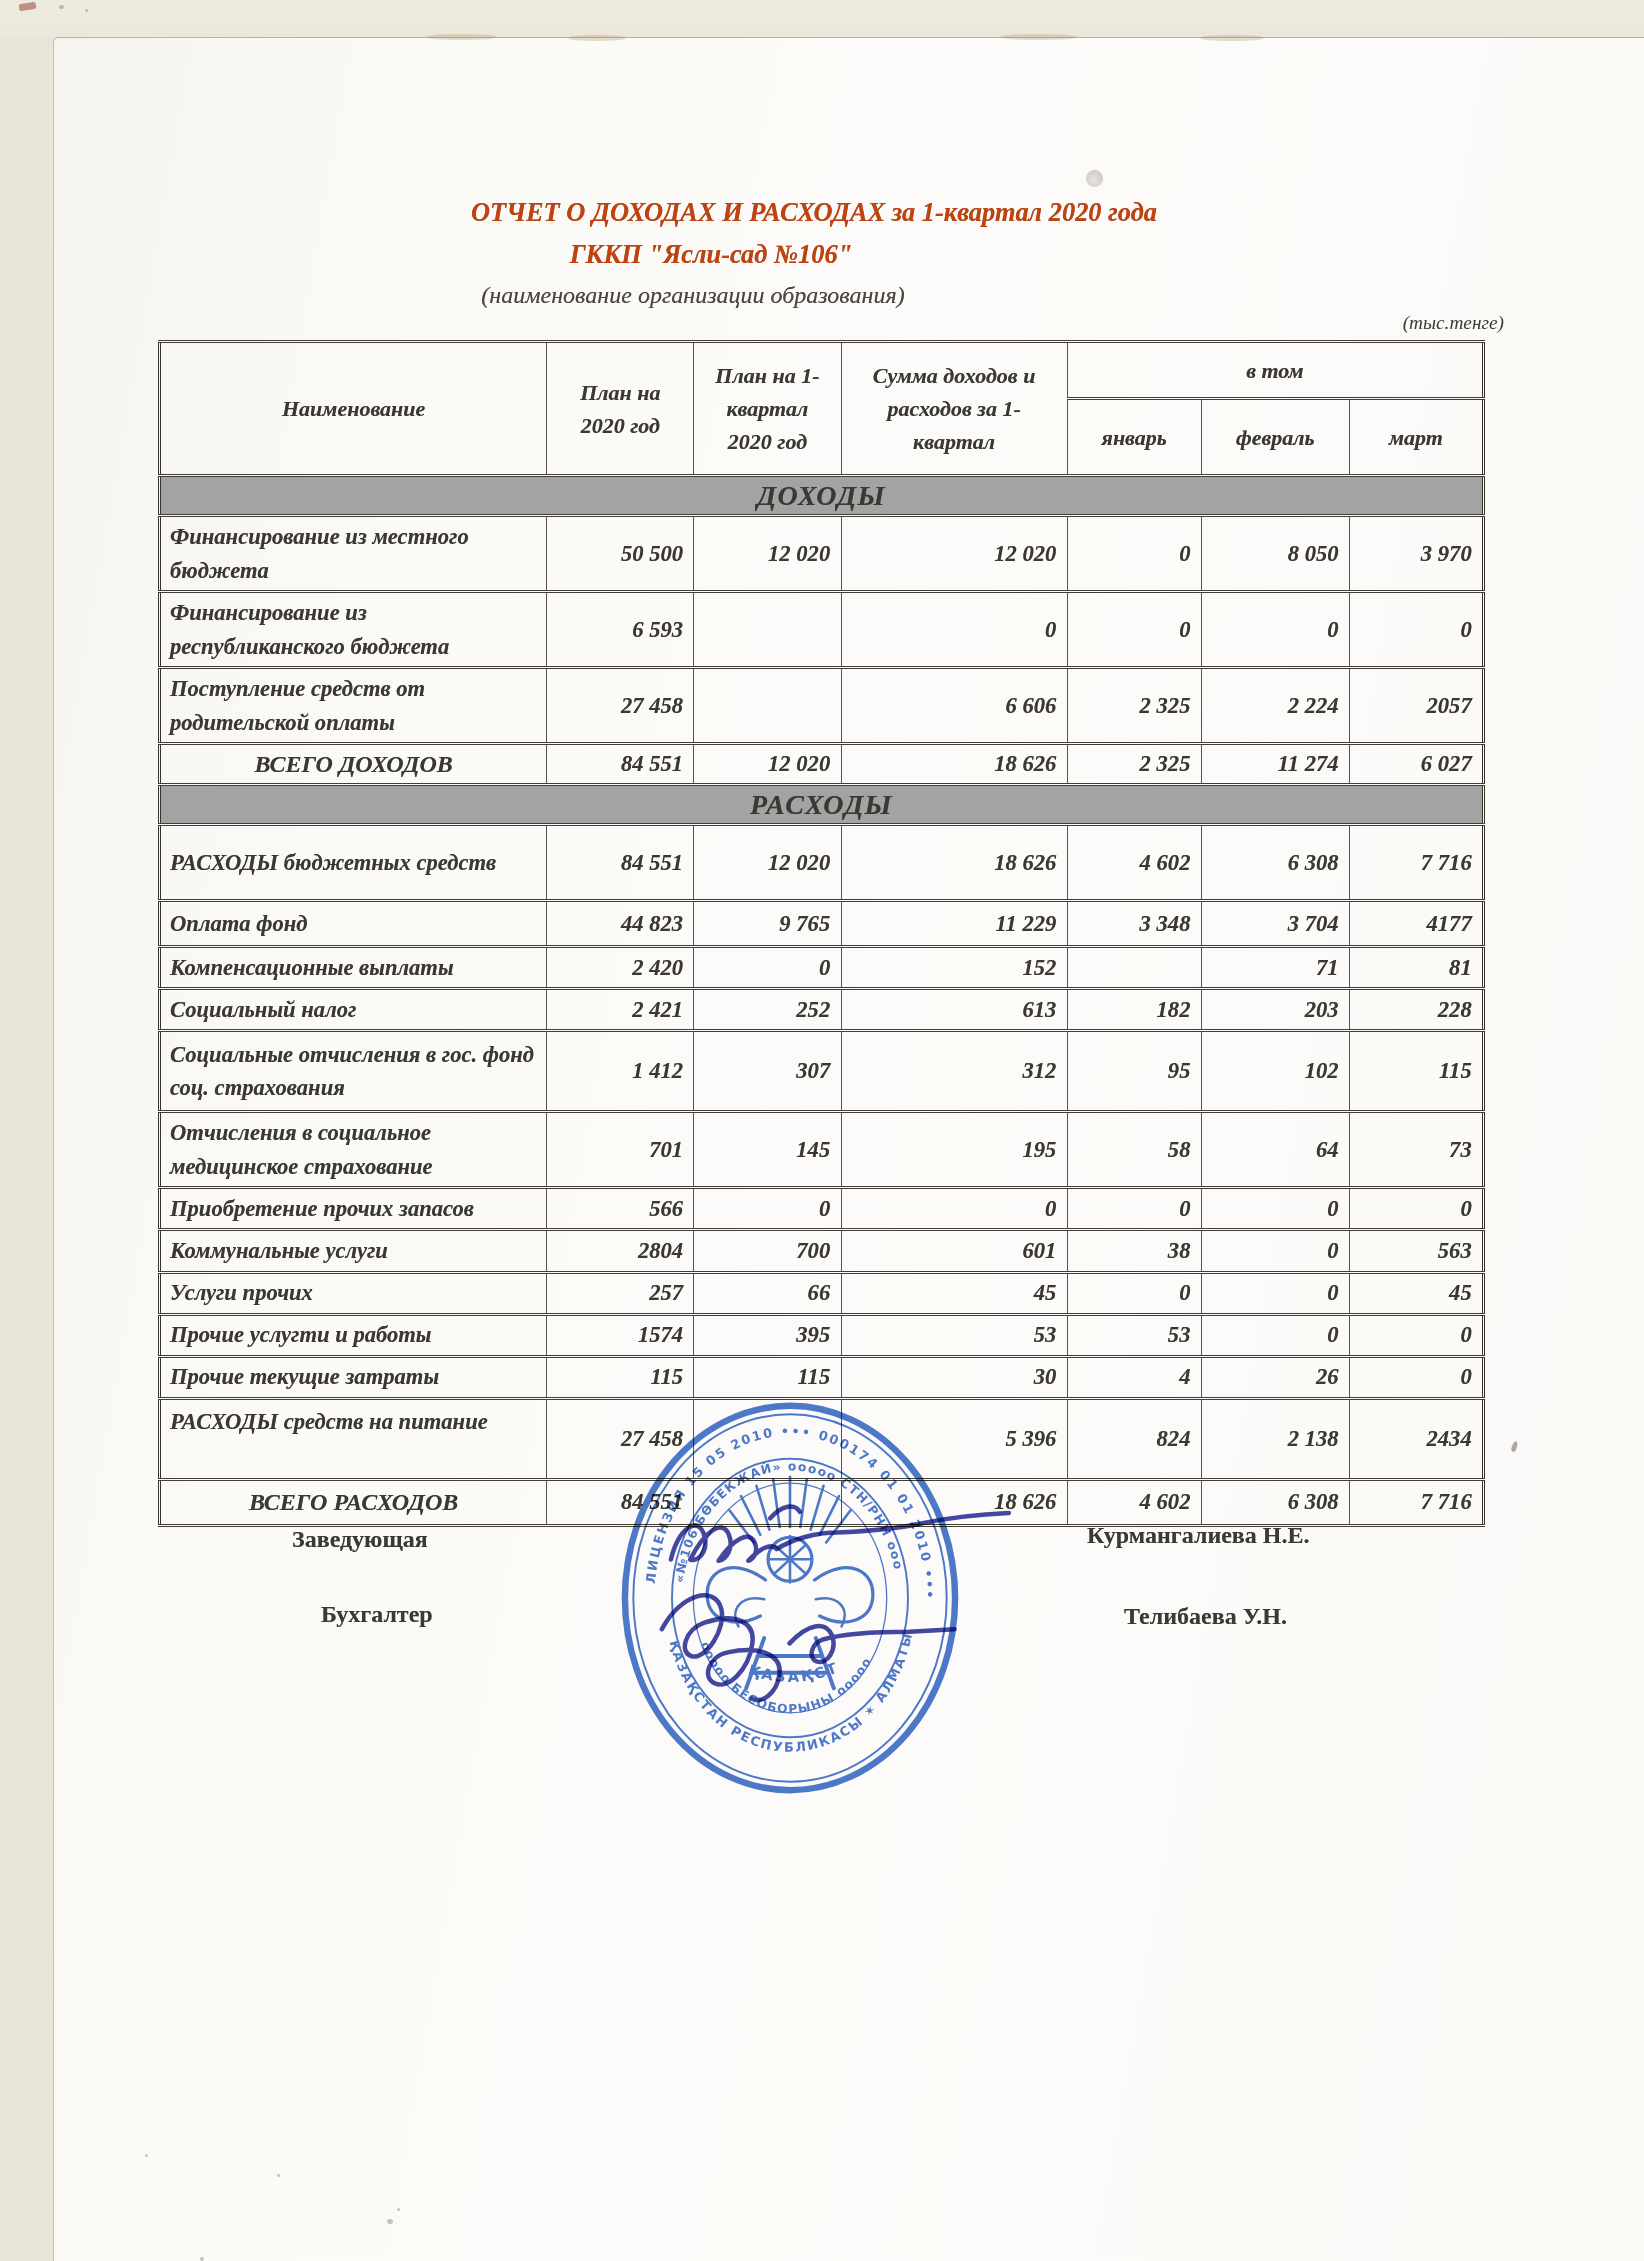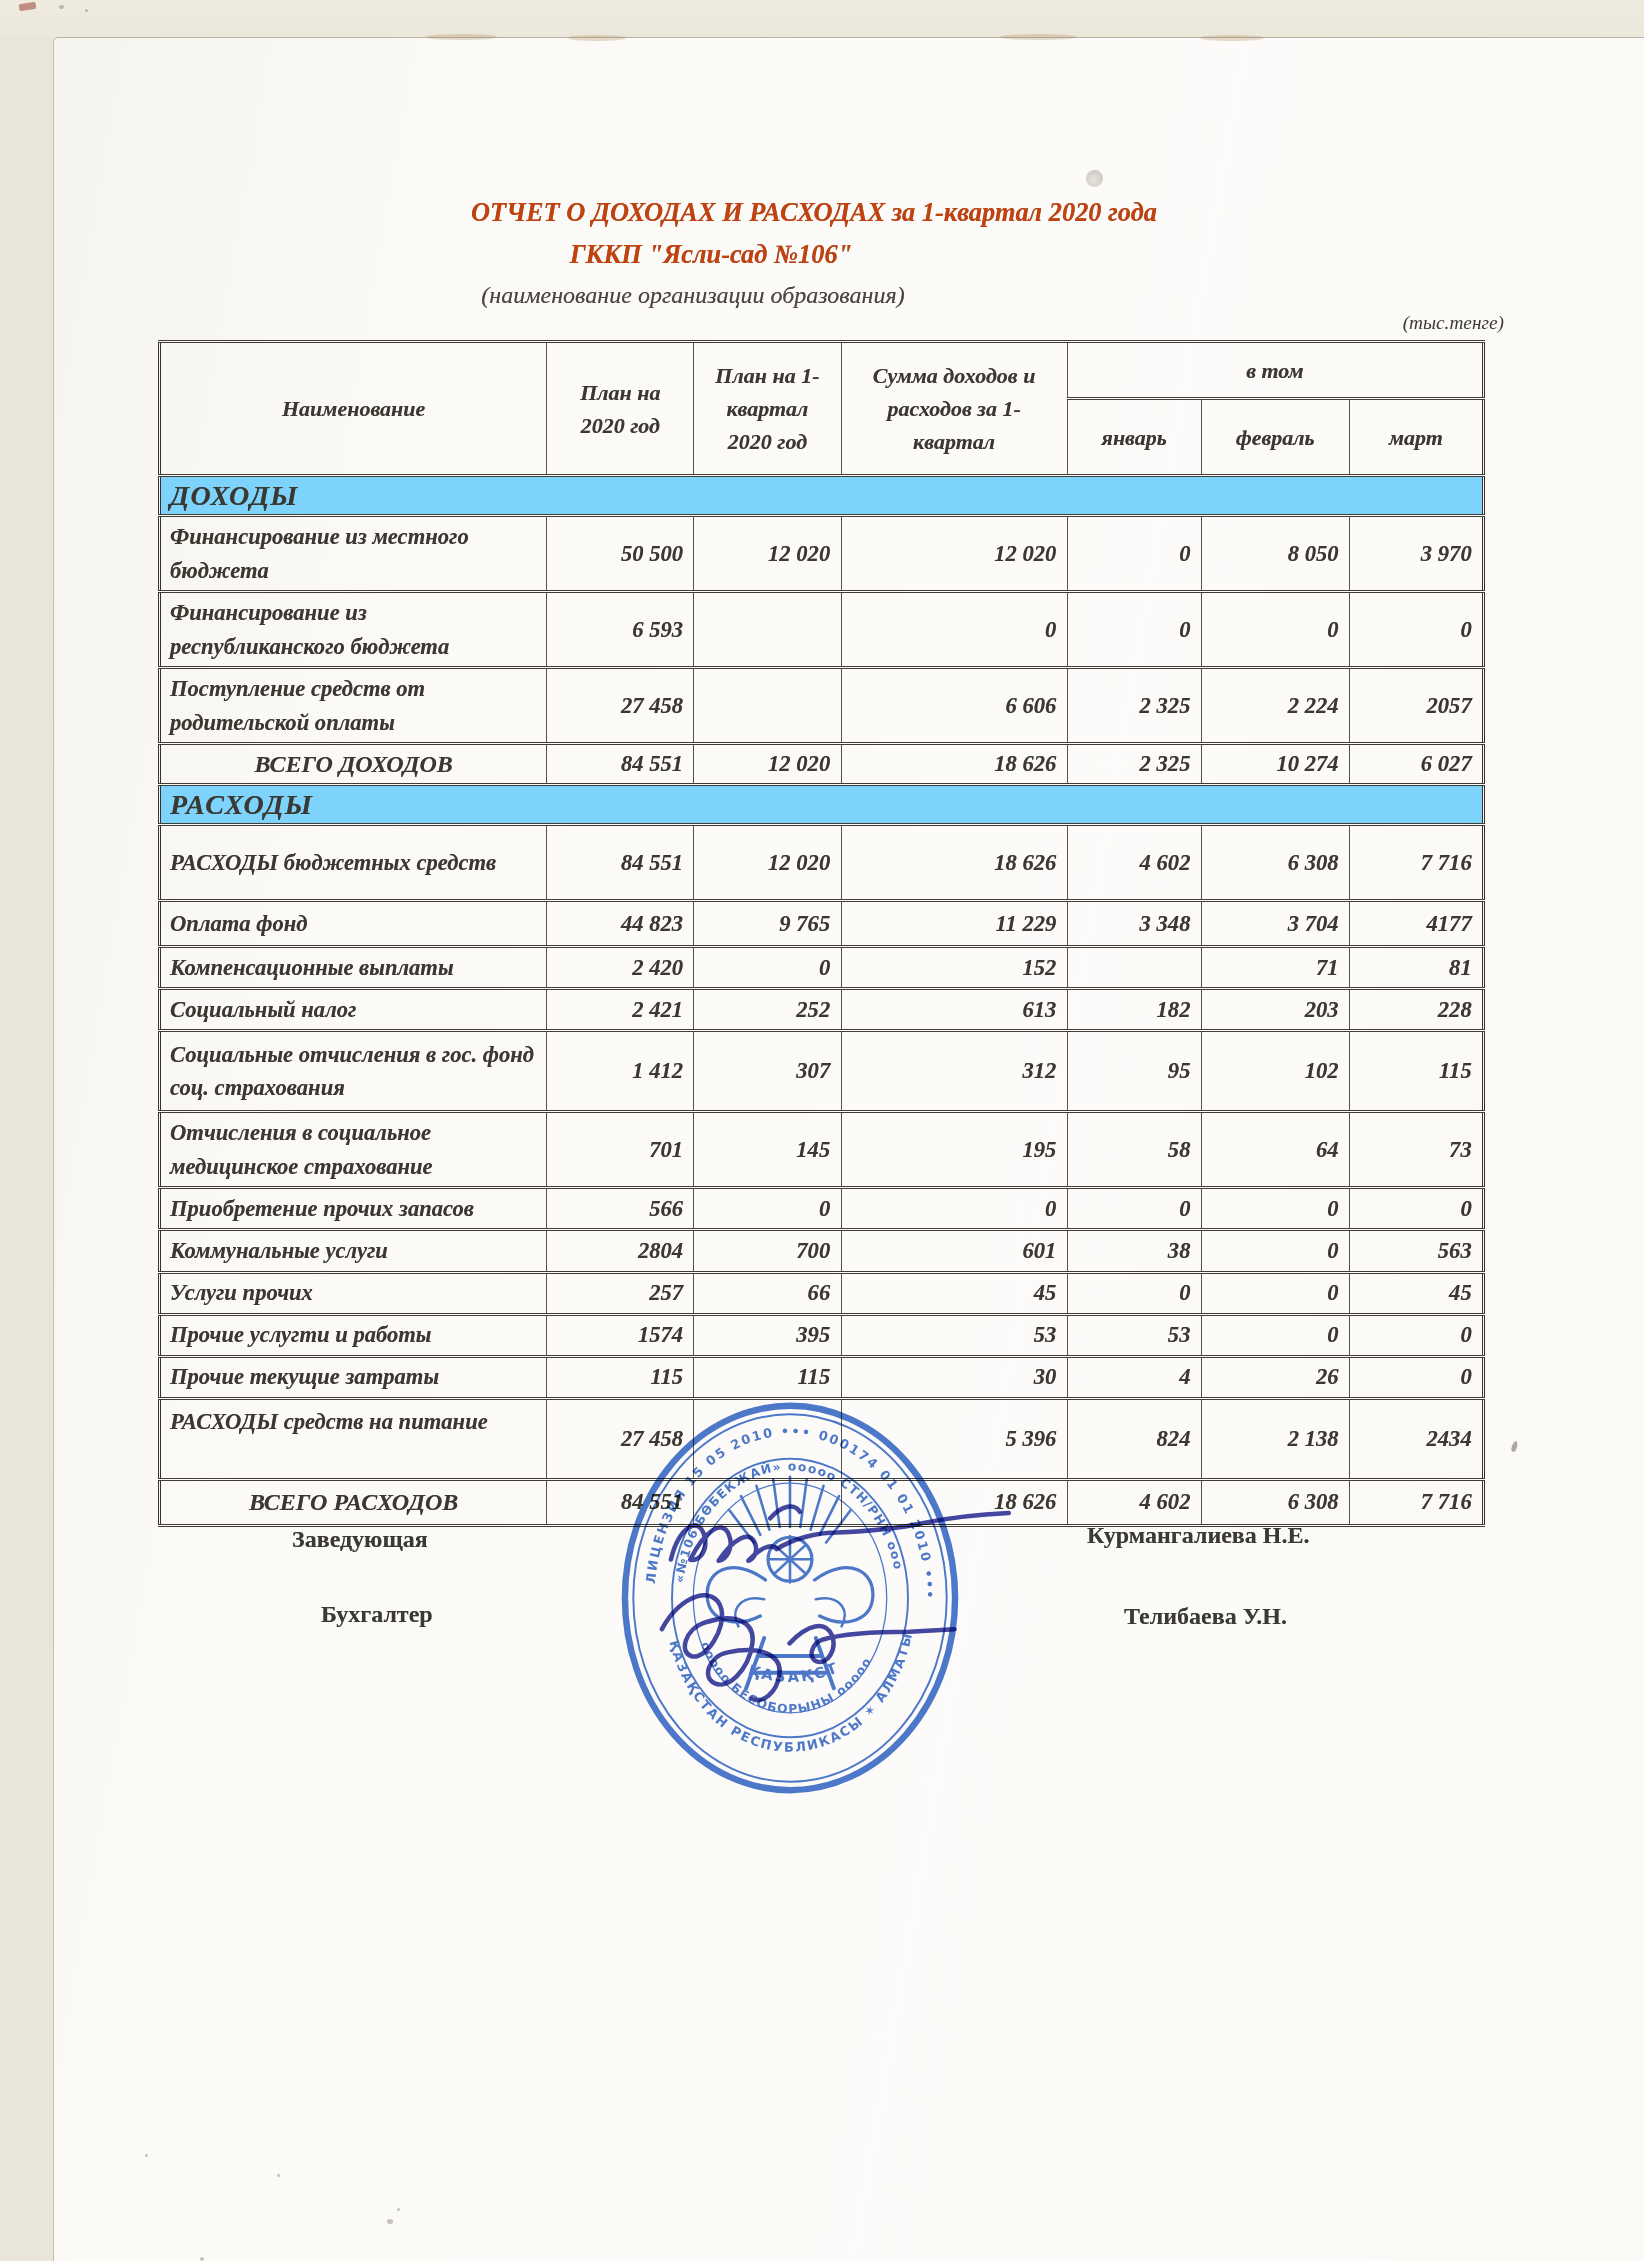--- a/index.html
+++ b/index.html
@@ -75,22 +75,22 @@
     overflow:hidden;
   }
   .doc-table { border:3.9px double #353229; }
   .doc-table th { text-align:center; vertical-align:middle; font-size:22px; line-height:1.5; font-weight:bold; }
   tr.hh1 { height:57px; }
   tr.hh2 { height:77px; }
   td.name { text-align:left; vertical-align:middle; font-size:22.6px; line-height:1.5; }
   td.name.vtop { vertical-align:top; padding-top:5.2px; }
   td.num  { text-align:right; vertical-align:middle; font-size:22.6px; padding-right:10.3px; }
   tr.section td {
-    text-align:left; font-size:28px; letter-spacing:1.3px;
-    background:#7dd3fc; height:40px; vertical-align:middle;
+    text-align:center; font-size:28px; letter-spacing:1.3px;
+    background:#a3a3a3; height:40px; vertical-align:middle;
   }
   tr.total td.tlabel { text-align:center; font-size:24px; vertical-align:middle; }
   tr.rh60  { height:39px; }
   tr.rh62  { height:40px; }
   tr.rh64  { height:41px; }
   tr.rh72  { height:46px; }
   tr.rh112 { height:72px; }
   tr.rh118 { height:76px; }
   tr.rh125 { height:81px; }
   
@@ -193,21 +193,21 @@
       <td class="num">2 325</td>
       <td class="num">2 224</td>
       <td class="num">2057</td>
     </tr>
     <tr class="total rh64">
       <td class="tlabel">ВСЕГО ДОХОДОВ</td>
       <td class="num">84 551</td>
       <td class="num">12 020</td>
       <td class="num">18 626</td>
       <td class="num">2 325</td>
-      <td class="num">10 274</td>
+      <td class="num">11 274</td>
       <td class="num">6 027</td>
     </tr>
     <tr class="section">
       <td colspan="7">РАСХОДЫ</td>
     </tr>
     <tr class="rh118">
       <td class="name">РАСХОДЫ бюджетных средств</td>
       <td class="num">84 551</td>
       <td class="num">12 020</td>
       <td class="num">18 626</td>

